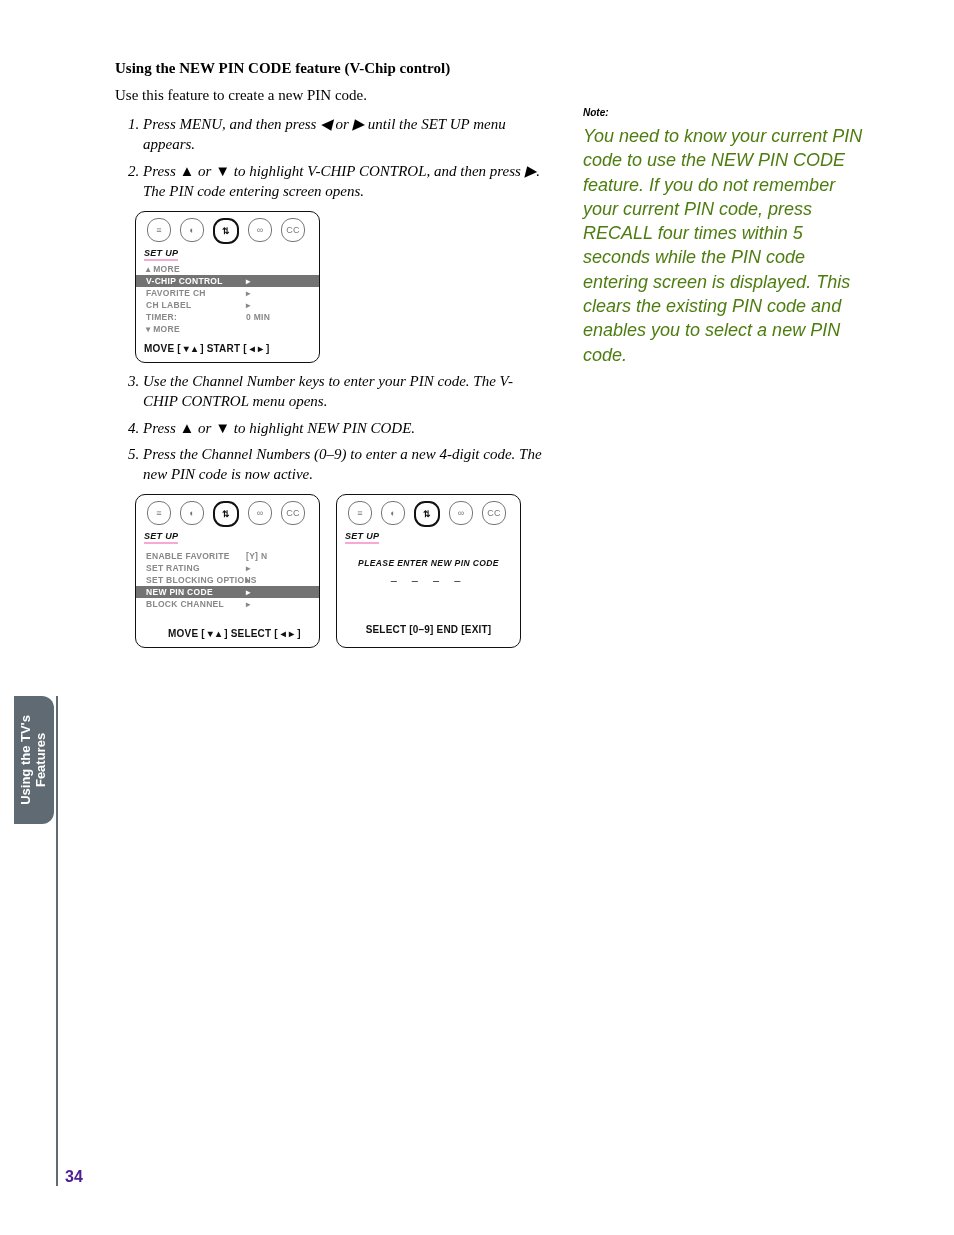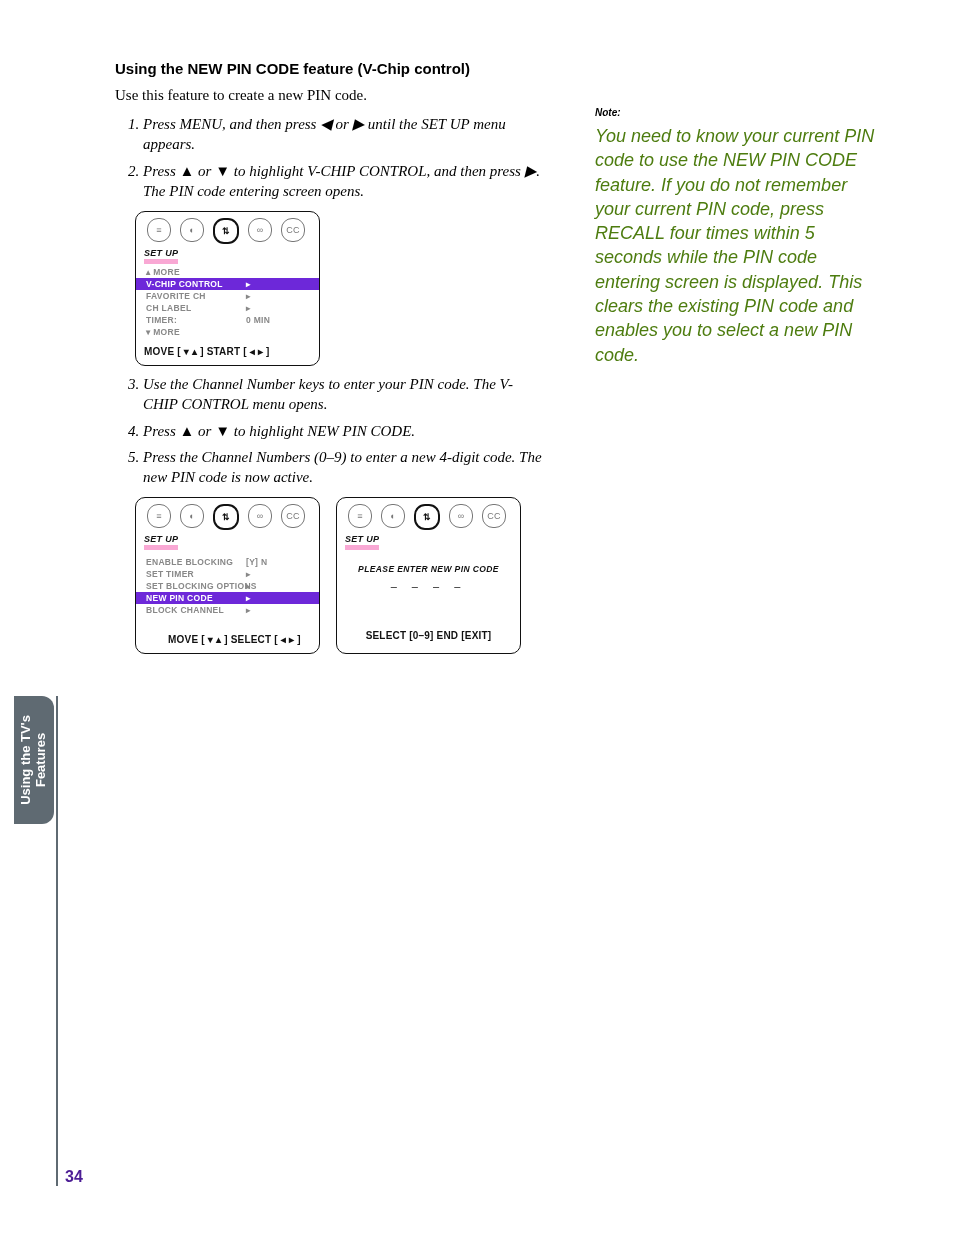--- a/index.html
+++ b/index.html
@@ -13,33 +13,33 @@
     font-family: Georgia, "Times New Roman", serif;
     color: #000;
   }
   .page {
     position: absolute;
     left: 115px;
     top: 60px;
     width: 760px;
   }
   .heading {
-    font-family: Liberation Sans, sans-serif;
+    font-family: Liberation Serif, serif;
     font-weight: bold;
     font-size: 15px;
     margin-bottom: 10px;
   }
   .intro {
     font-size: 15px;
     margin-bottom: 10px;
     font-family: "Times New Roman", Times, serif;
   }
   .columns {
     display: flex;
-    gap: 50px;
+    gap: 38px;
   }
   .left-col { width: 430px; }
   .right-col { width: 280px; }
   ol.steps {
     margin: 0 0 10px 0;
     padding-left: 28px;
     font-size: 15px;
     line-height: 1.35;
     font-family: "Times New Roman", Times, serif;
   }
@@ -89,36 +89,36 @@
   }
   .osd-icons .icon.sel {
     border: 2px solid #111;
     color: #111;
     font-weight: bold;
   }
   .osd-setup {
     color: #111;
     font-weight: bold;
     font-size: 9px;
-    border-bottom: 5px solid #f9a8d4;
+    border-bottom: 2px solid #f9a8d4;
     padding-bottom: 1px;
     margin-bottom: 2px;
     font-style: italic;
     display:inline-block;
   }
   .osd-row {
     display: flex;
     align-items: center;
     height: 12px;
     padding-left: 2px;
   }
   .osd-row .k { width: 100px; white-space: nowrap; font-weight: bold; }
   .osd-row .v { font-weight: bold; }
   .osd-row.hl {
-    background: #6d28d9;
+    background: #737373;
     color: #fff;
     margin: 0 -8px;
     padding-left: 10px;
   }
   .osd-row.hl .k, .osd-row.hl .v { color: #fff; }
   .osd-footer {
     margin-top: 8px;
     font-size: 10px;
     font-weight: bold;
     color: #111;
@@ -247,25 +247,25 @@
           <div class="osd-icons">
             <span class="icon">≡</span>
             <span class="icon">◐</span>
             <span class="icon sel">⇅</span>
             <span class="icon">∞</span>
             <span class="icon">CC</span>
           </div>
           <span class="osd-setup">SET UP</span>
           <div style="height:4px;"></div>
           <div class="osd-row">
-              <span class="k">ENABLE BLOCKING</span>
+              <span class="k">ENABLE FAVORITE</span>
               <span class="v">[Y] N</span>
             </div>
           <div class="osd-row">
-              <span class="k">SET TIMER</span>
+              <span class="k">SET RATING</span>
               <span class="v">▸</span>
             </div>
           <div class="osd-row">
               <span class="k">SET BLOCKING OPTIONS</span>
               <span class="v">▸</span>
             </div>
           <div class="osd-row hl">
               <span class="k">NEW PIN CODE</span>
               <span class="v">▸</span>
             </div>

